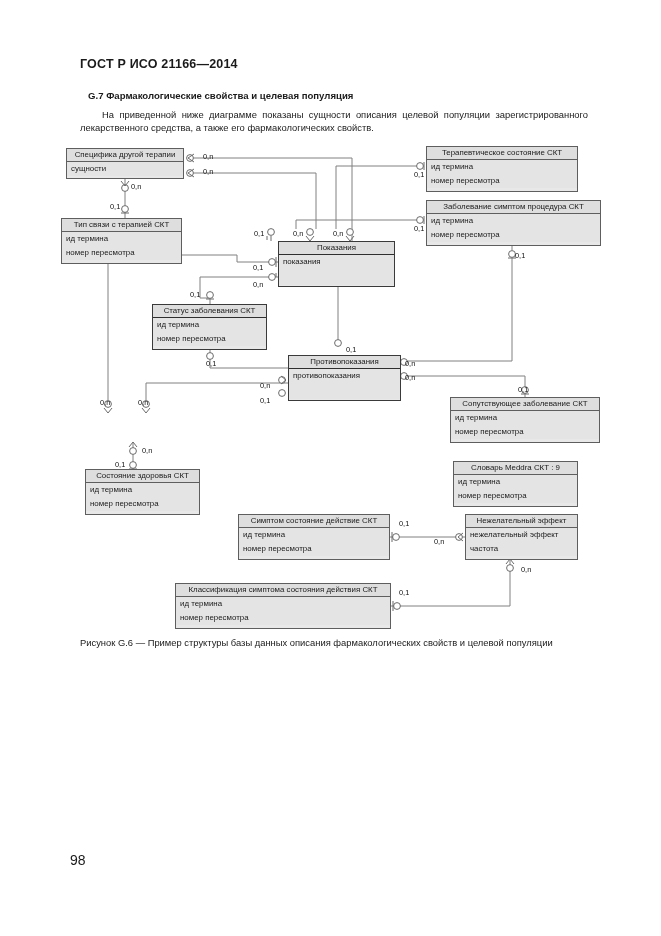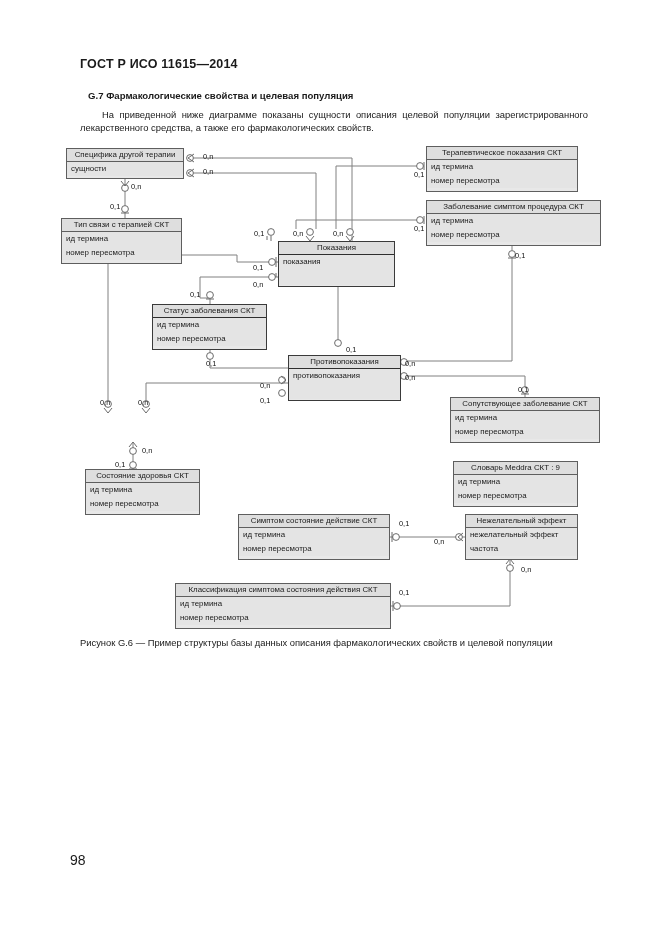--- a/index.html
+++ b/index.html
@@ -58,21 +58,21 @@
   .lbl{
     position:absolute;font-size:7.4px;color:#111;
     z-index:4;white-space:nowrap;
   }
 </style>
 </head>
 <body>
 
 <div class="page">
 
-  <div class="hdr">ГОСТ Р ИСО 11615—2014</div>
+  <div class="hdr">ГОСТ Р ИСО 21166—2014</div>
   <div class="sect">G.7 Фармакологические свойства и целевая популяция</div>
   <div class="para">На приведенной ниже диаграмме показаны сущности описания целевой популяции зарегистрированного лекарственного средства, а также его фармакологических свойств.</div>
 
   <div id="diagram">
     <svg id="wires" viewBox="0 0 661 500">
       <g fill="none" stroke="#808080" stroke-width="1">
 
         <path d="M190 18 H352 V101"></path>
         <path d="M190 33 H316 V89"></path>
 
@@ -170,21 +170,21 @@
   <div class="ent" style="left: 66px; top: 8px; width: 118px; height: 31px;">
         <div class="ttl">Специфика другой терапии</div>
         <div class="row">сущности</div>
       </div>
       <div class="ent" style="left: 61px; top: 78px; width: 121px; height: 46px;">
         <div class="ttl">Тип связи с терапией СКТ</div>
         <div class="row">ид термина</div>
         <div class="row">номер пересмотра</div>
       </div>
       <div class="ent" style="left: 426px; top: 6px; width: 152px; height: 46px;">
-        <div class="ttl">Терапевтическое показания СКТ</div>
+        <div class="ttl">Терапевтическое состояние СКТ</div>
         <div class="row">ид термина</div>
         <div class="row">номер пересмотра</div>
       </div>
       <div class="ent" style="left: 426px; top: 60px; width: 175px; height: 46px;">
         <div class="ttl">Заболевание симптом процедура СКТ</div>
         <div class="row">ид термина</div>
         <div class="row">номер пересмотра</div>
       </div>
       <div class="ent thick" style="left: 278px; top: 101px; width: 117px; height: 46px;">
         <div class="ttl">Показания</div>

